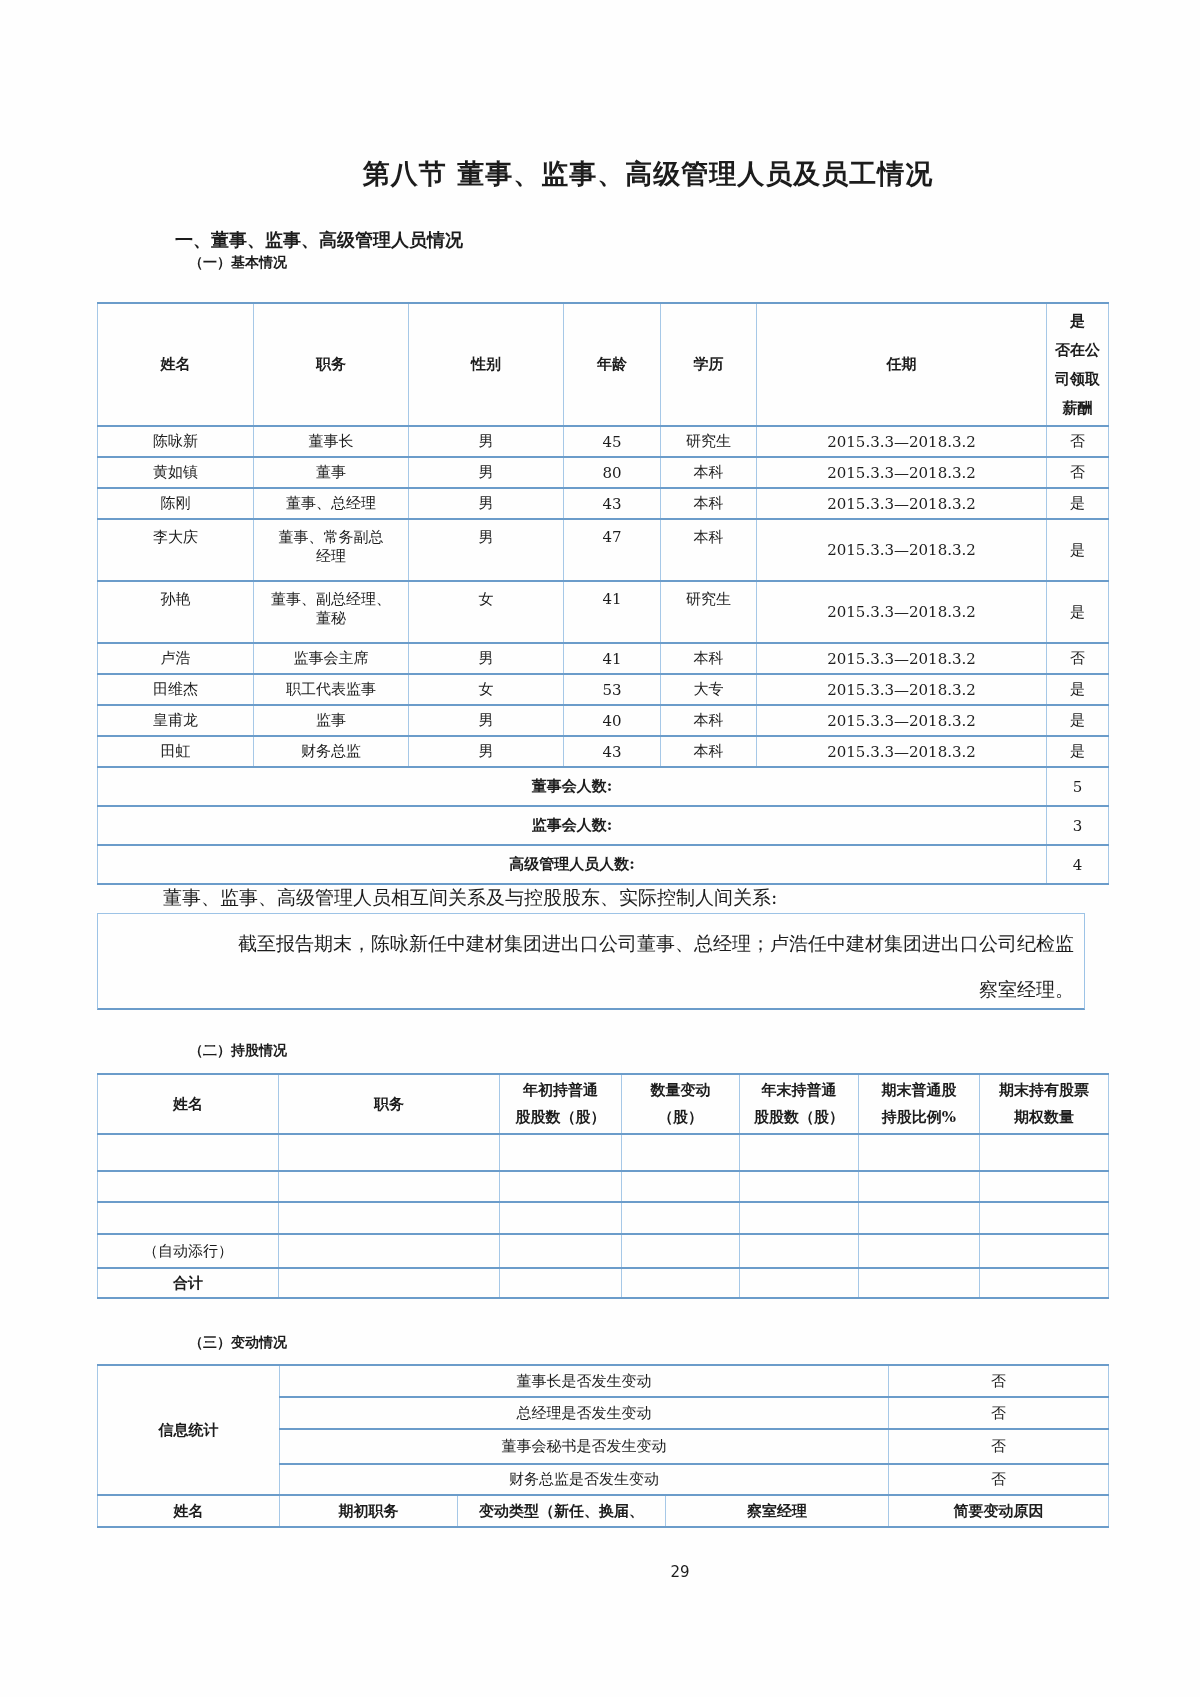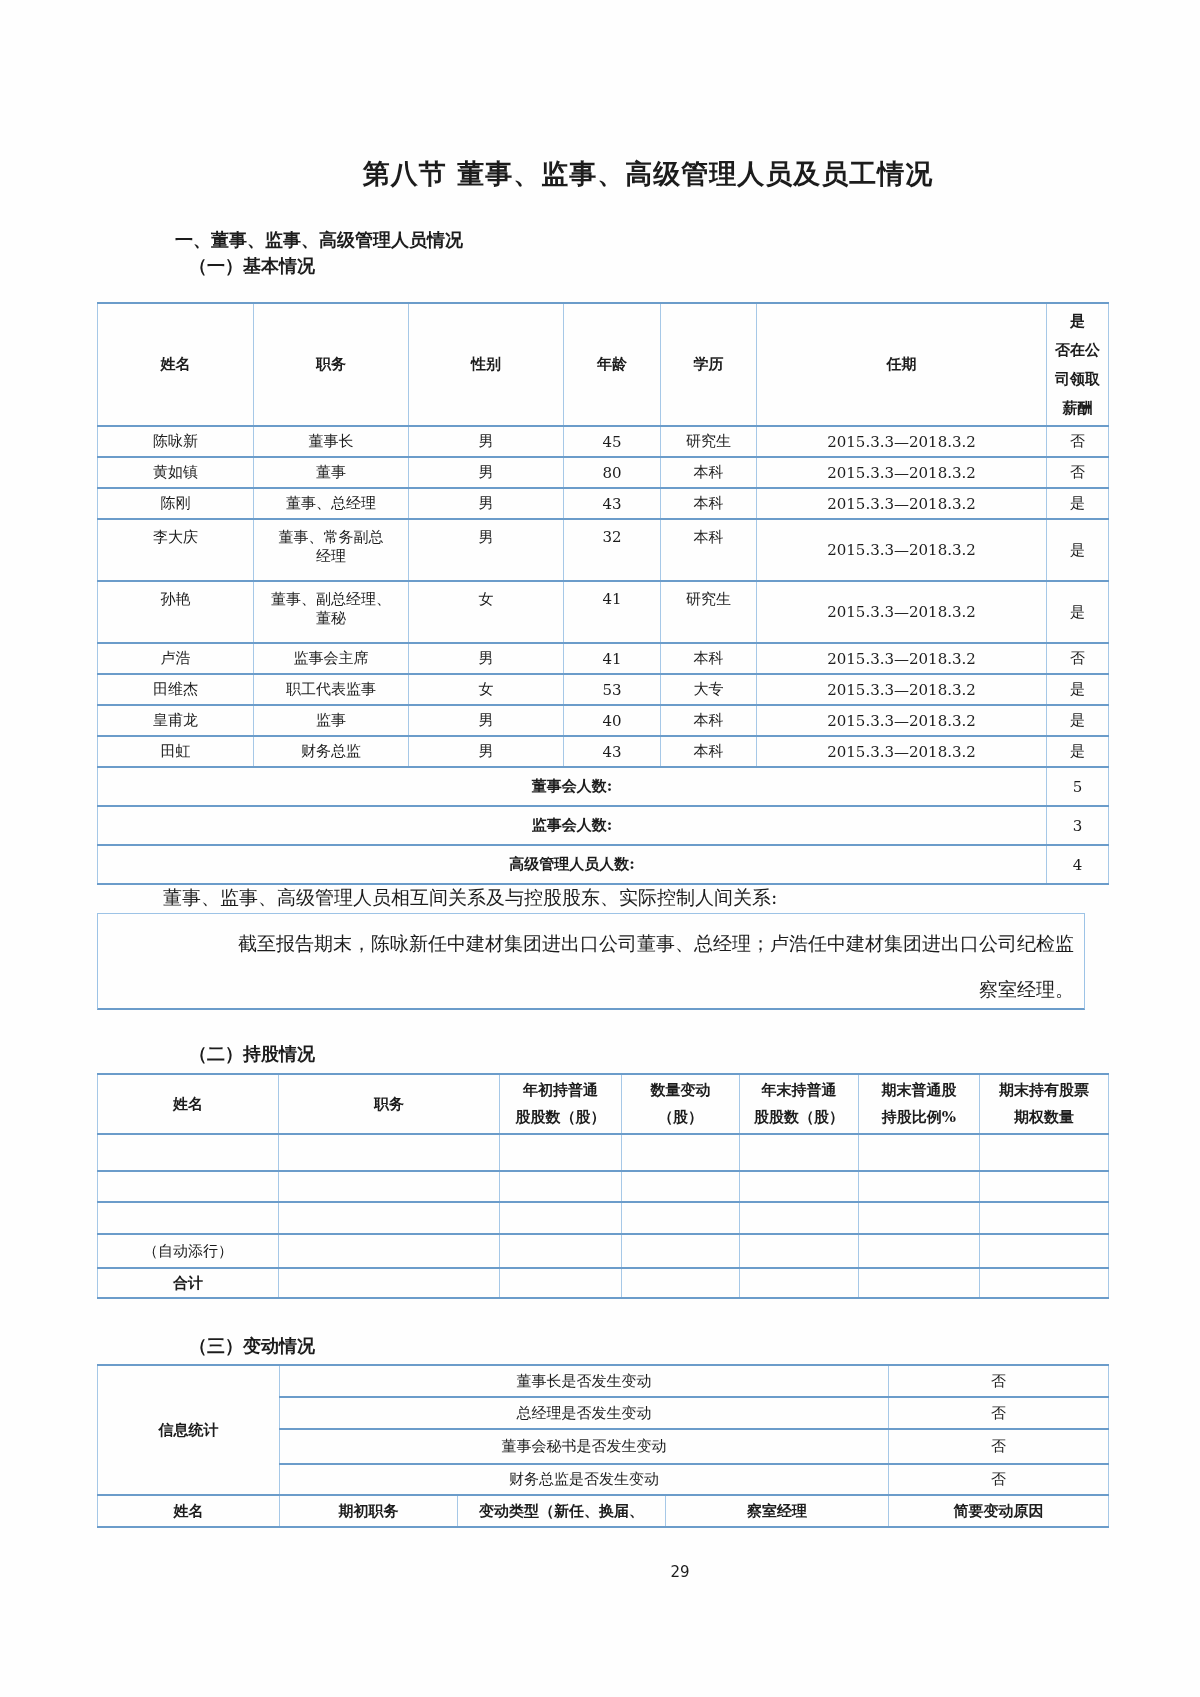--- a/index.html
+++ b/index.html
@@ -10,21 +10,21 @@
     background:#fefefe;
     font-family:"DejaVu Serif","Liberation Serif",serif;
     color:#1c1c1c;
     overflow:hidden;
   }
   .doc-title{
     position:absolute;left:0;top:156px;width:1200px;
     text-align:center;font-size:27px;font-weight:bold;letter-spacing:1px;padding-left:48px;
   }
   .h-main{position:absolute;left:175px;top:228px;font-size:18px;font-weight:bold;}
-  .h-sub{position:absolute;left:189px;font-size:18px;font-weight:bold;text-align:center;}
+  .h-sub{position:absolute;left:189px;font-size:14px;font-weight:bold;text-align:center;}
   .h-sub1{top:254px;}
   .h-sub2{top:1042px;}
   .h-sub3{top:1334px;font-family:Liberation Serif, serif;}
 
   table.t{
     position:absolute;left:97px;
     border-collapse:collapse;table-layout:fixed;
     font-size:15px;
   }
   table.t td{
@@ -115,21 +115,21 @@
       <td>43</td>
       <td>本科</td>
       <td>2015.3.3—2018.3.2</td>
       <td>是</td>
     </tr>
     <tr class="r62">
       <td class="vt">李大庆</td>
       <td class="vt pre">董事、常务副总
 经理</td>
       <td class="vt">男</td>
-      <td class="vt">32</td>
+      <td class="vt">47</td>
       <td class="vt">本科</td>
       <td>2015.3.3—2018.3.2</td>
       <td>是</td>
     </tr>
     <tr class="r62">
       <td class="vt">孙艳</td>
       <td class="vt pre">董事、副总经理、
 董秘</td>
       <td class="vt">女</td>
       <td class="vt">41</td>

